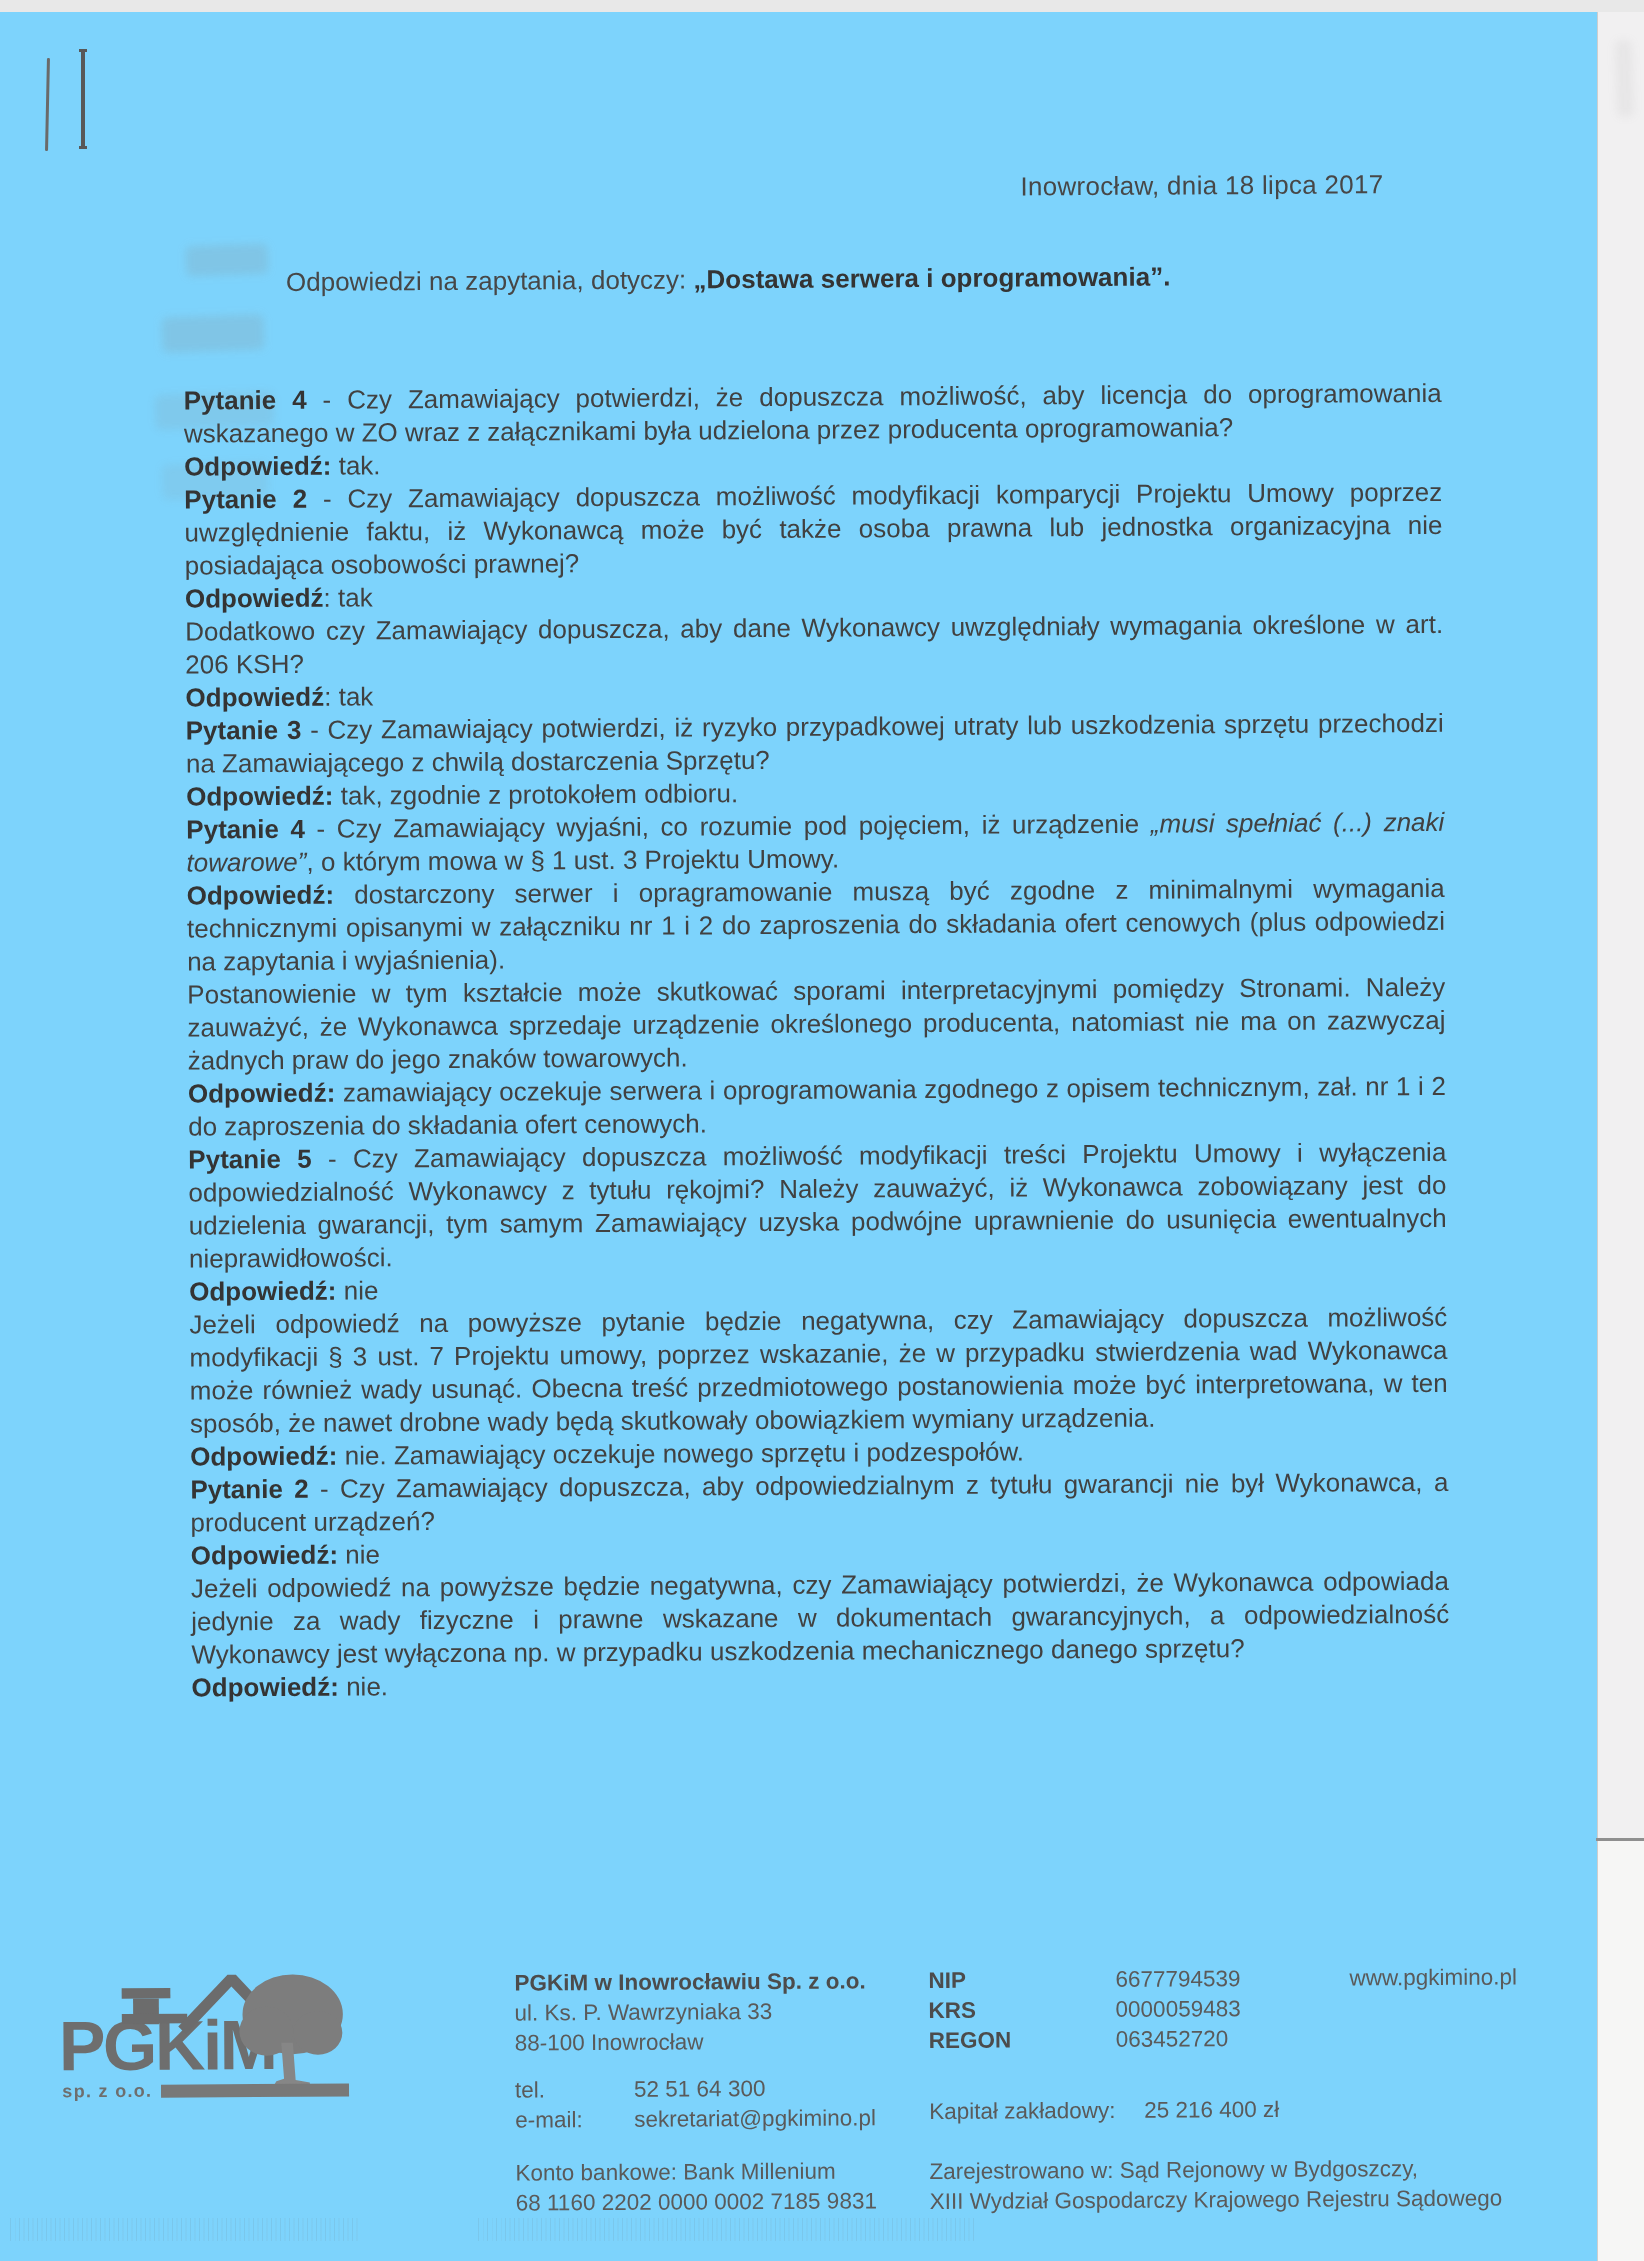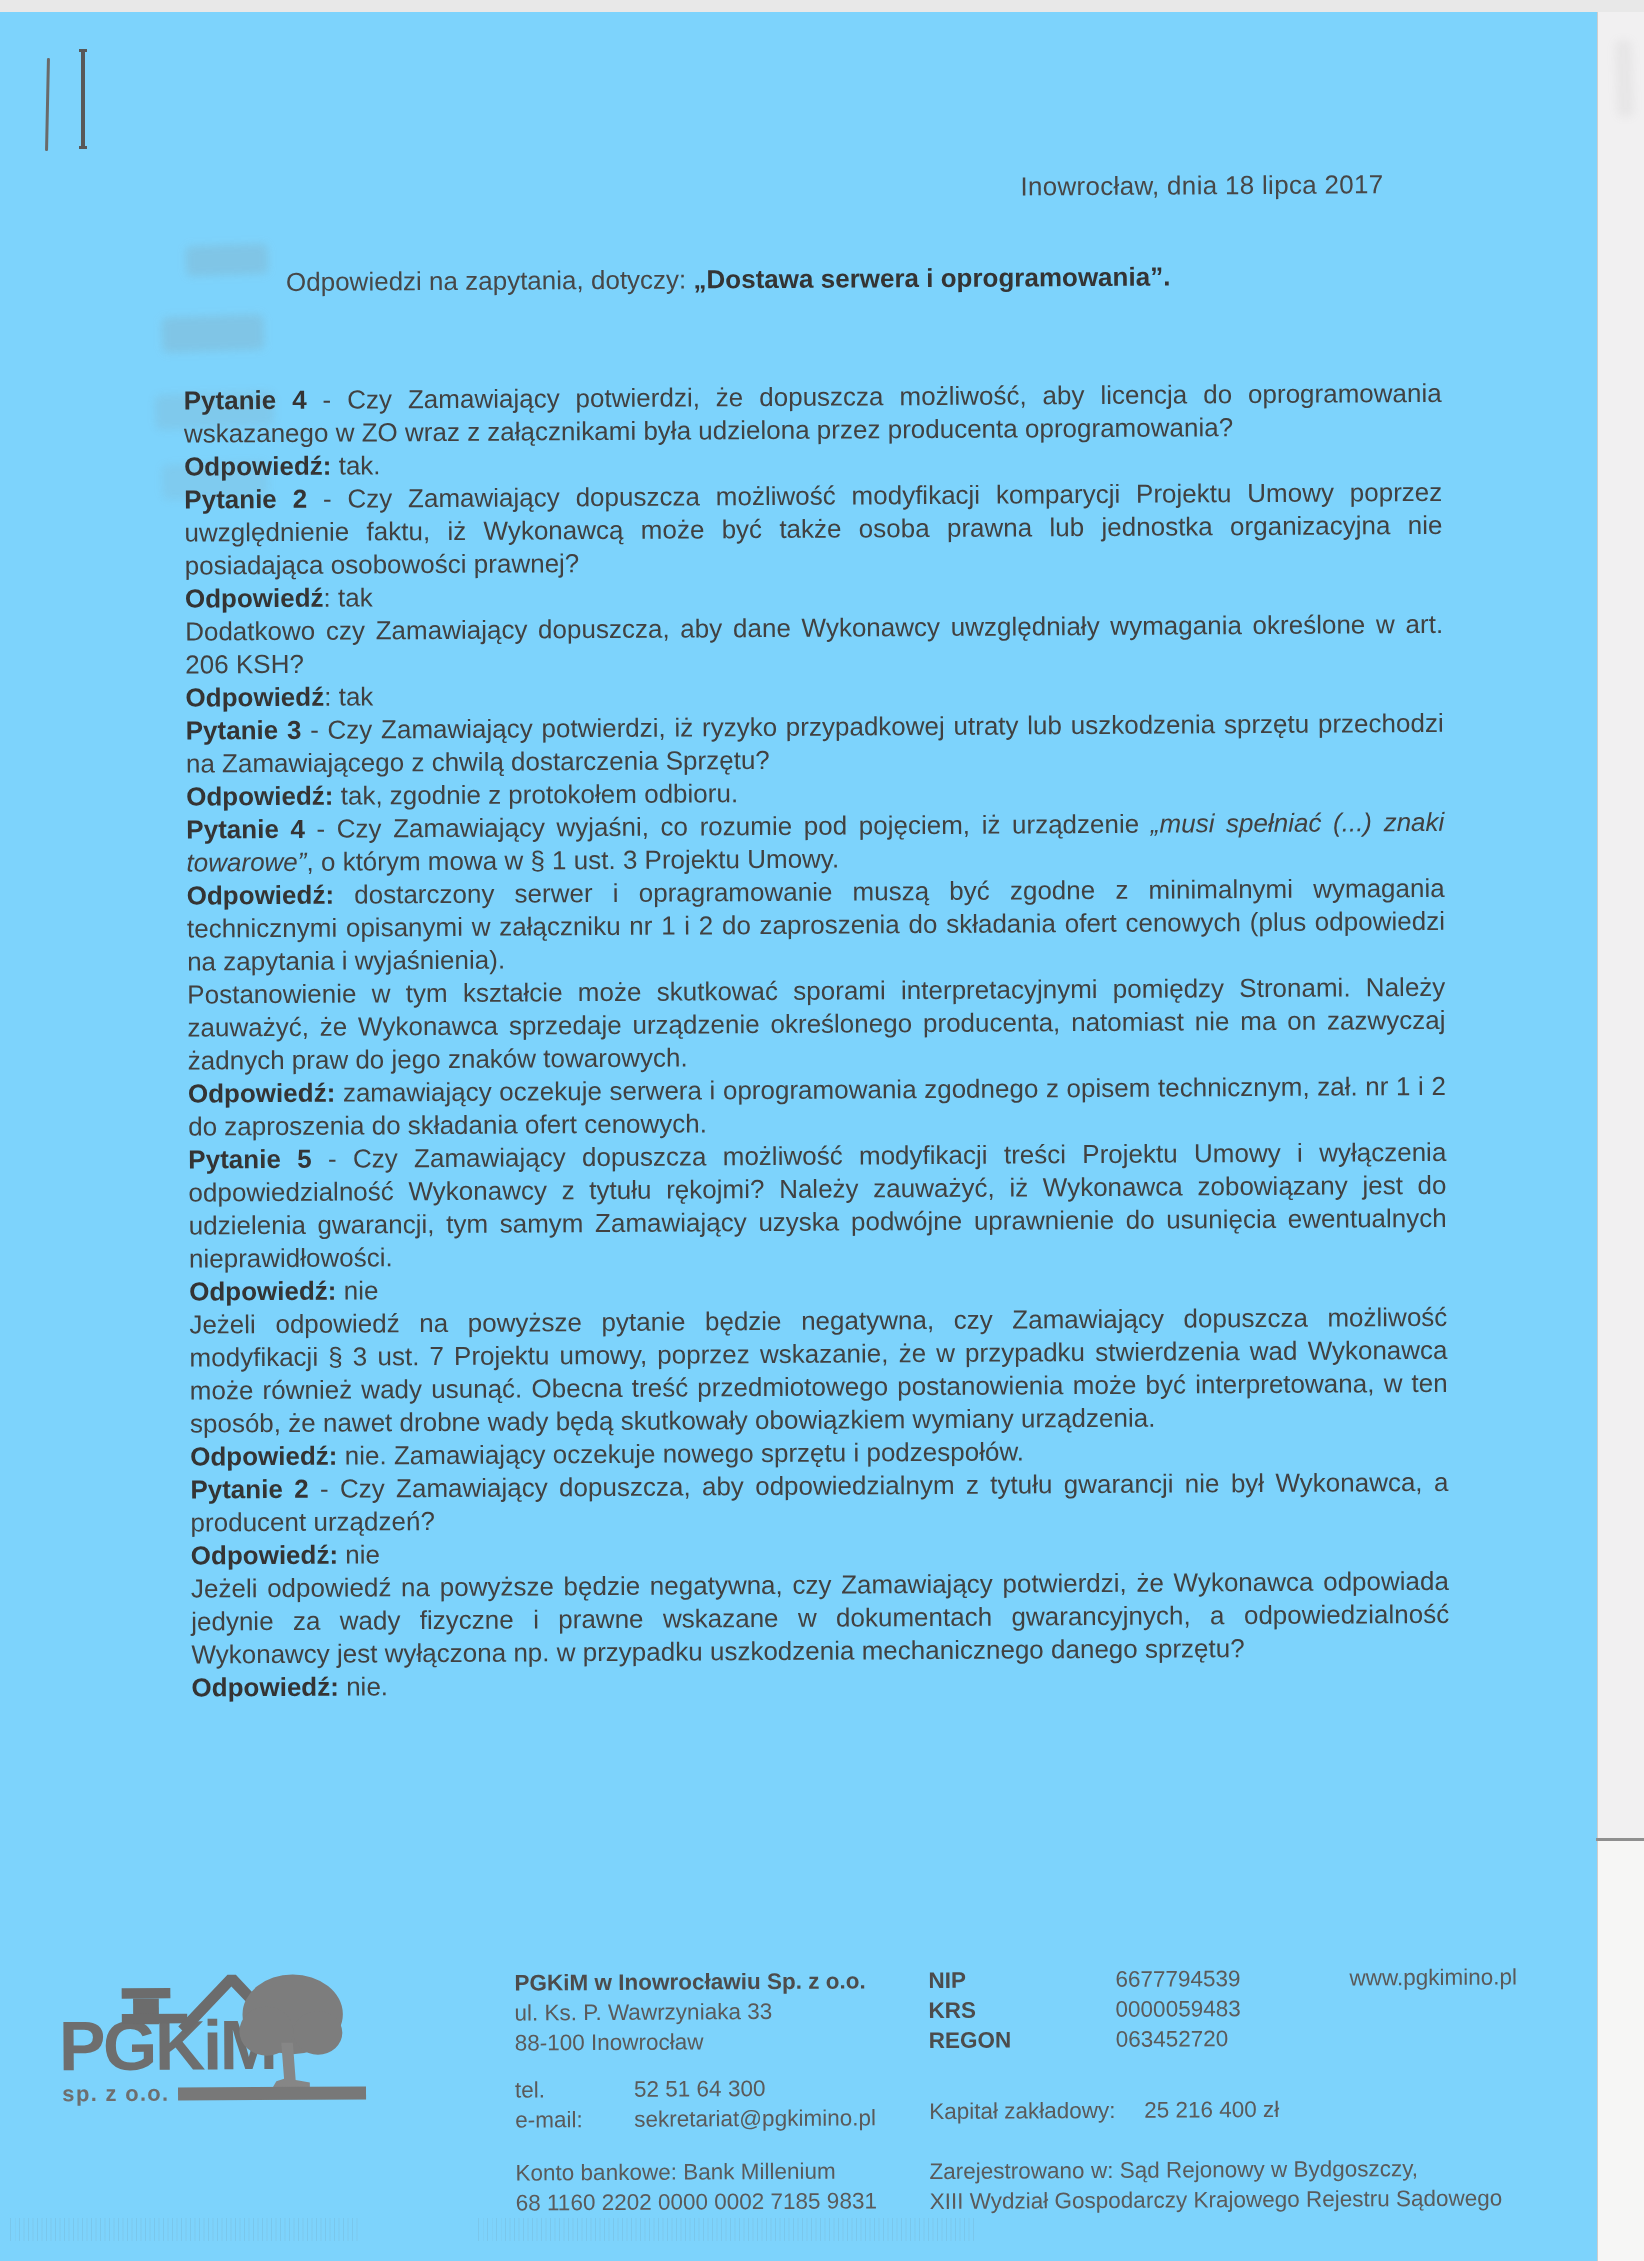--- a/index.html
+++ b/index.html
@@ -52,21 +52,21 @@
   .lab{display:inline-block;width:119px;}
   .lab-w{display:inline-block;width:187px;font-weight:bold;color:#4c4c4c;}
   .lab-cap{display:inline-block;width:215px;}
   .company-name{font-weight:bold;color:#4c4c4c;}
 
   
   .logo{position:absolute;left:55px;top:1947px;width:303px;height:148px;color:#6a6a6a;}
   .logo-art{position:absolute;left:61px;top:13px;width:222px;height:119px;}
   .logo-word{position:absolute;left:-1.9px;top:46px;font-size:70px;font-weight:bold;letter-spacing:-2.6px;color:#6e6e6e;}
   .logo-subrow{position:absolute;left:1.3px;top:121px;white-space:nowrap;}
-  .logo-suffix{font-size:22px;font-weight:bold;letter-spacing:1.3px;color:#6e6e6e;vertical-align:middle;}
+  .logo-suffix{font-size:18px;font-weight:bold;letter-spacing:1.3px;color:#6e6e6e;vertical-align:middle;}
   .logo-bar{display:inline-block;vertical-align:middle;margin-left:9px;width:188px;height:13px;background:#787878;}
 </style>
 </head>
 <body>
 
 <div class="page">
 
   <div class="scan-mark m1"></div>
   <div class="scan-mark m2"></div>
   <div class="right-strip"></div>

